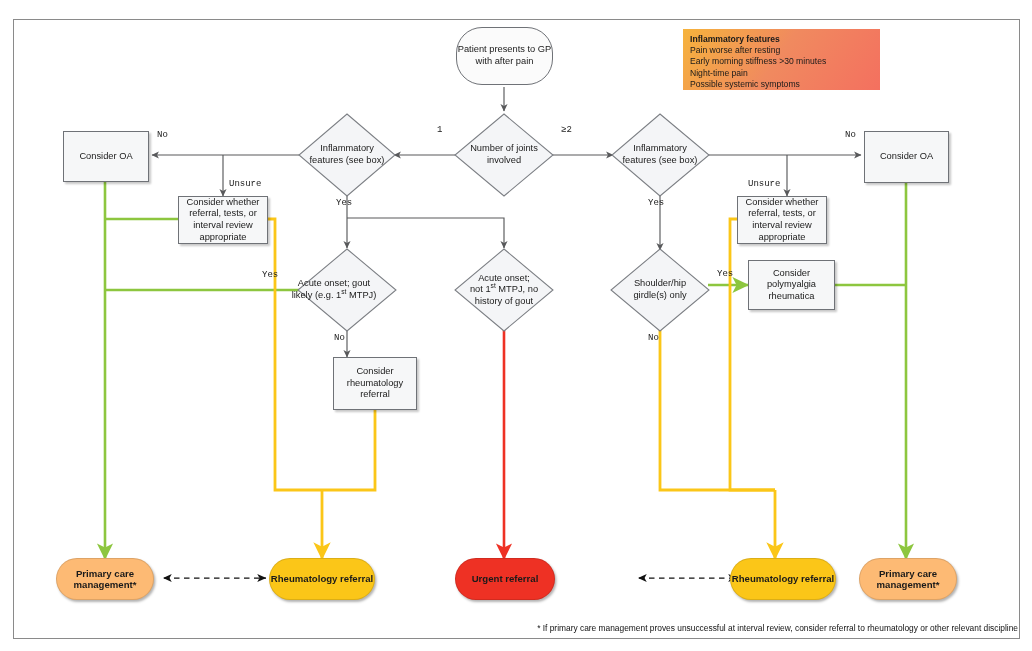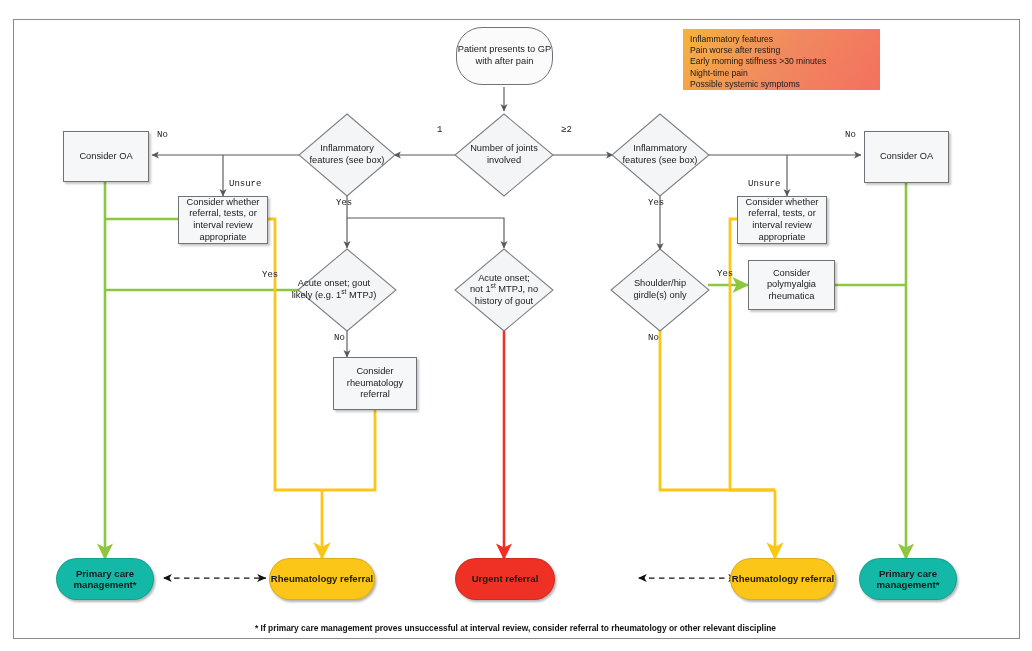--- a/index.html
+++ b/index.html
@@ -3,31 +3,31 @@
 <meta charset="utf-8">
 <style>
   html,body{margin:0;padding:0;background:#ffffff;}
   body{font-family:"Liberation Sans","DejaVu Sans",sans-serif;}
   #canvas{position:relative;width:1032px;height:651px;background:#ffffff;overflow:hidden;}
   #frame{position:absolute;left:13px;top:19px;width:1005px;height:618px;border:1.5px solid #8a8a8a;background:#fff;}
   svg#wires{position:absolute;left:0;top:0;width:1032px;height:651px;pointer-events:none;}
   .node{position:absolute;box-sizing:border-box;display:flex;align-items:center;justify-content:center;text-align:center;color:#1a1a1a;}
   .rect{background:#f6f7f8;border:1.2px solid #6f7277;box-shadow:1.5px 1.5px 2px rgba(0,0,0,.22);font-size:9.3px;line-height:11.6px;}
   .terminal{border-radius:999px;font-weight:bold;font-size:9.6px;line-height:11.5px;box-shadow:1.5px 2px 2.5px rgba(0,0,0,.3);border:1px solid rgba(0,0,0,.12);}
-  .t-green{background:#14b8a6;color:#1a1a1a;}
+  .t-green{background:#fdba74;color:#1a1a1a;}
   .t-yellow{background:#fbc618;color:#1a1a1a;}
   .t-red{background:#ee3124;color:#1a1a1a;text-align:right;}
   .stadium{border-radius:26px;background:#fbfbfb;border:1.1px solid #6f7277;font-size:9.3px;line-height:11.6px;}
   .diamond-label{position:absolute;display:flex;align-items:center;justify-content:center;text-align:center;font-size:9.3px;line-height:11.6px;color:#1a1a1a;pointer-events:none;}
   .edge-label{position:absolute;font-size:9px;color:#1a1a1a;white-space:nowrap;font-family:Liberation Mono, monospace;}
   .legend{position:absolute;left:683px;top:29px;width:197px;height:61px;
      background:linear-gradient(125deg,#f6b33c 0%,#f08a5f 48%,#f4705f 100%);
      padding:5px 7px;box-sizing:border-box;font-size:8.6px;line-height:11.2px;color:#1a1a1a;}
-  .legend b{font-weight:normal;}
-  .footnote{position:absolute;left:13px;top:623px;width:1005px;text-align:center;font-size:8.4px;font-weight:bold;color:#111;}
+  .legend b{font-weight:bold;}
+  .footnote{position:absolute;left:13px;top:623px;width:1005px;text-align:right;font-size:8.4px;font-weight:normal;color:#111;}
   sup{font-size:6.6px;vertical-align:super;line-height:0;}
 </style>
 </head>
 <body>
 
 <div id="canvas">
   <div id="frame"></div>
 
   <svg id="wires" viewBox="0 0 1032 651">
     <defs>

